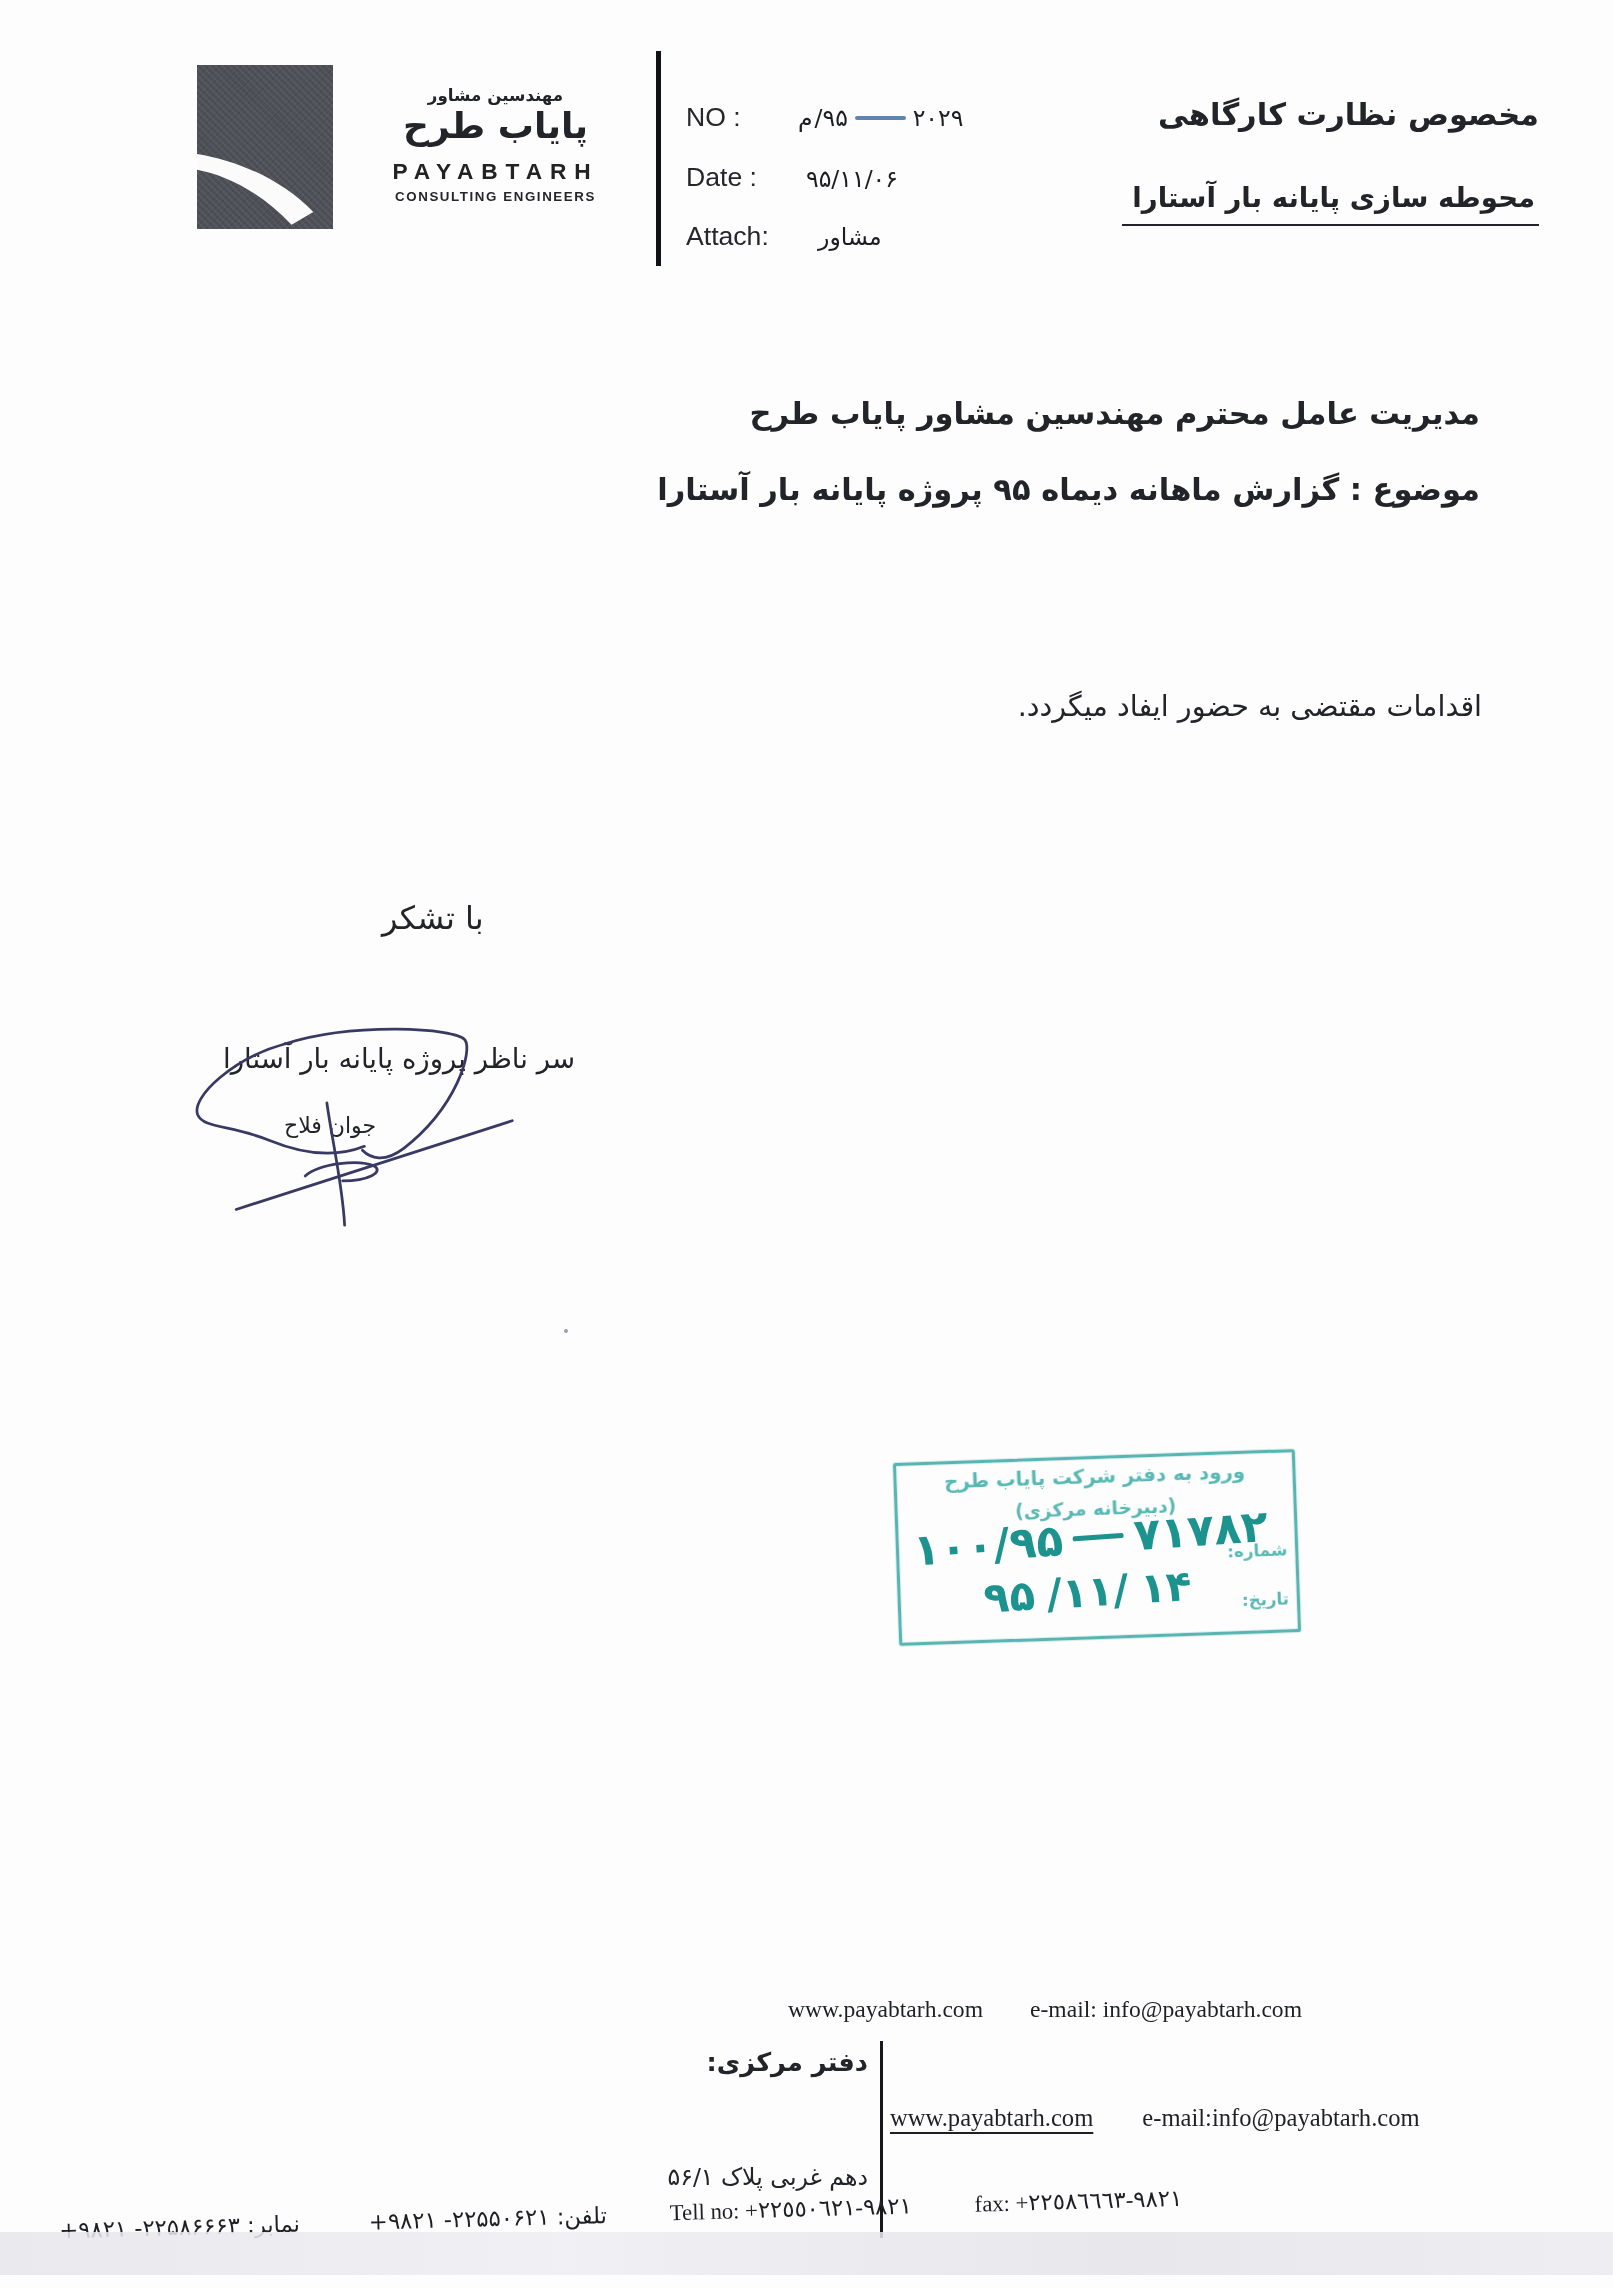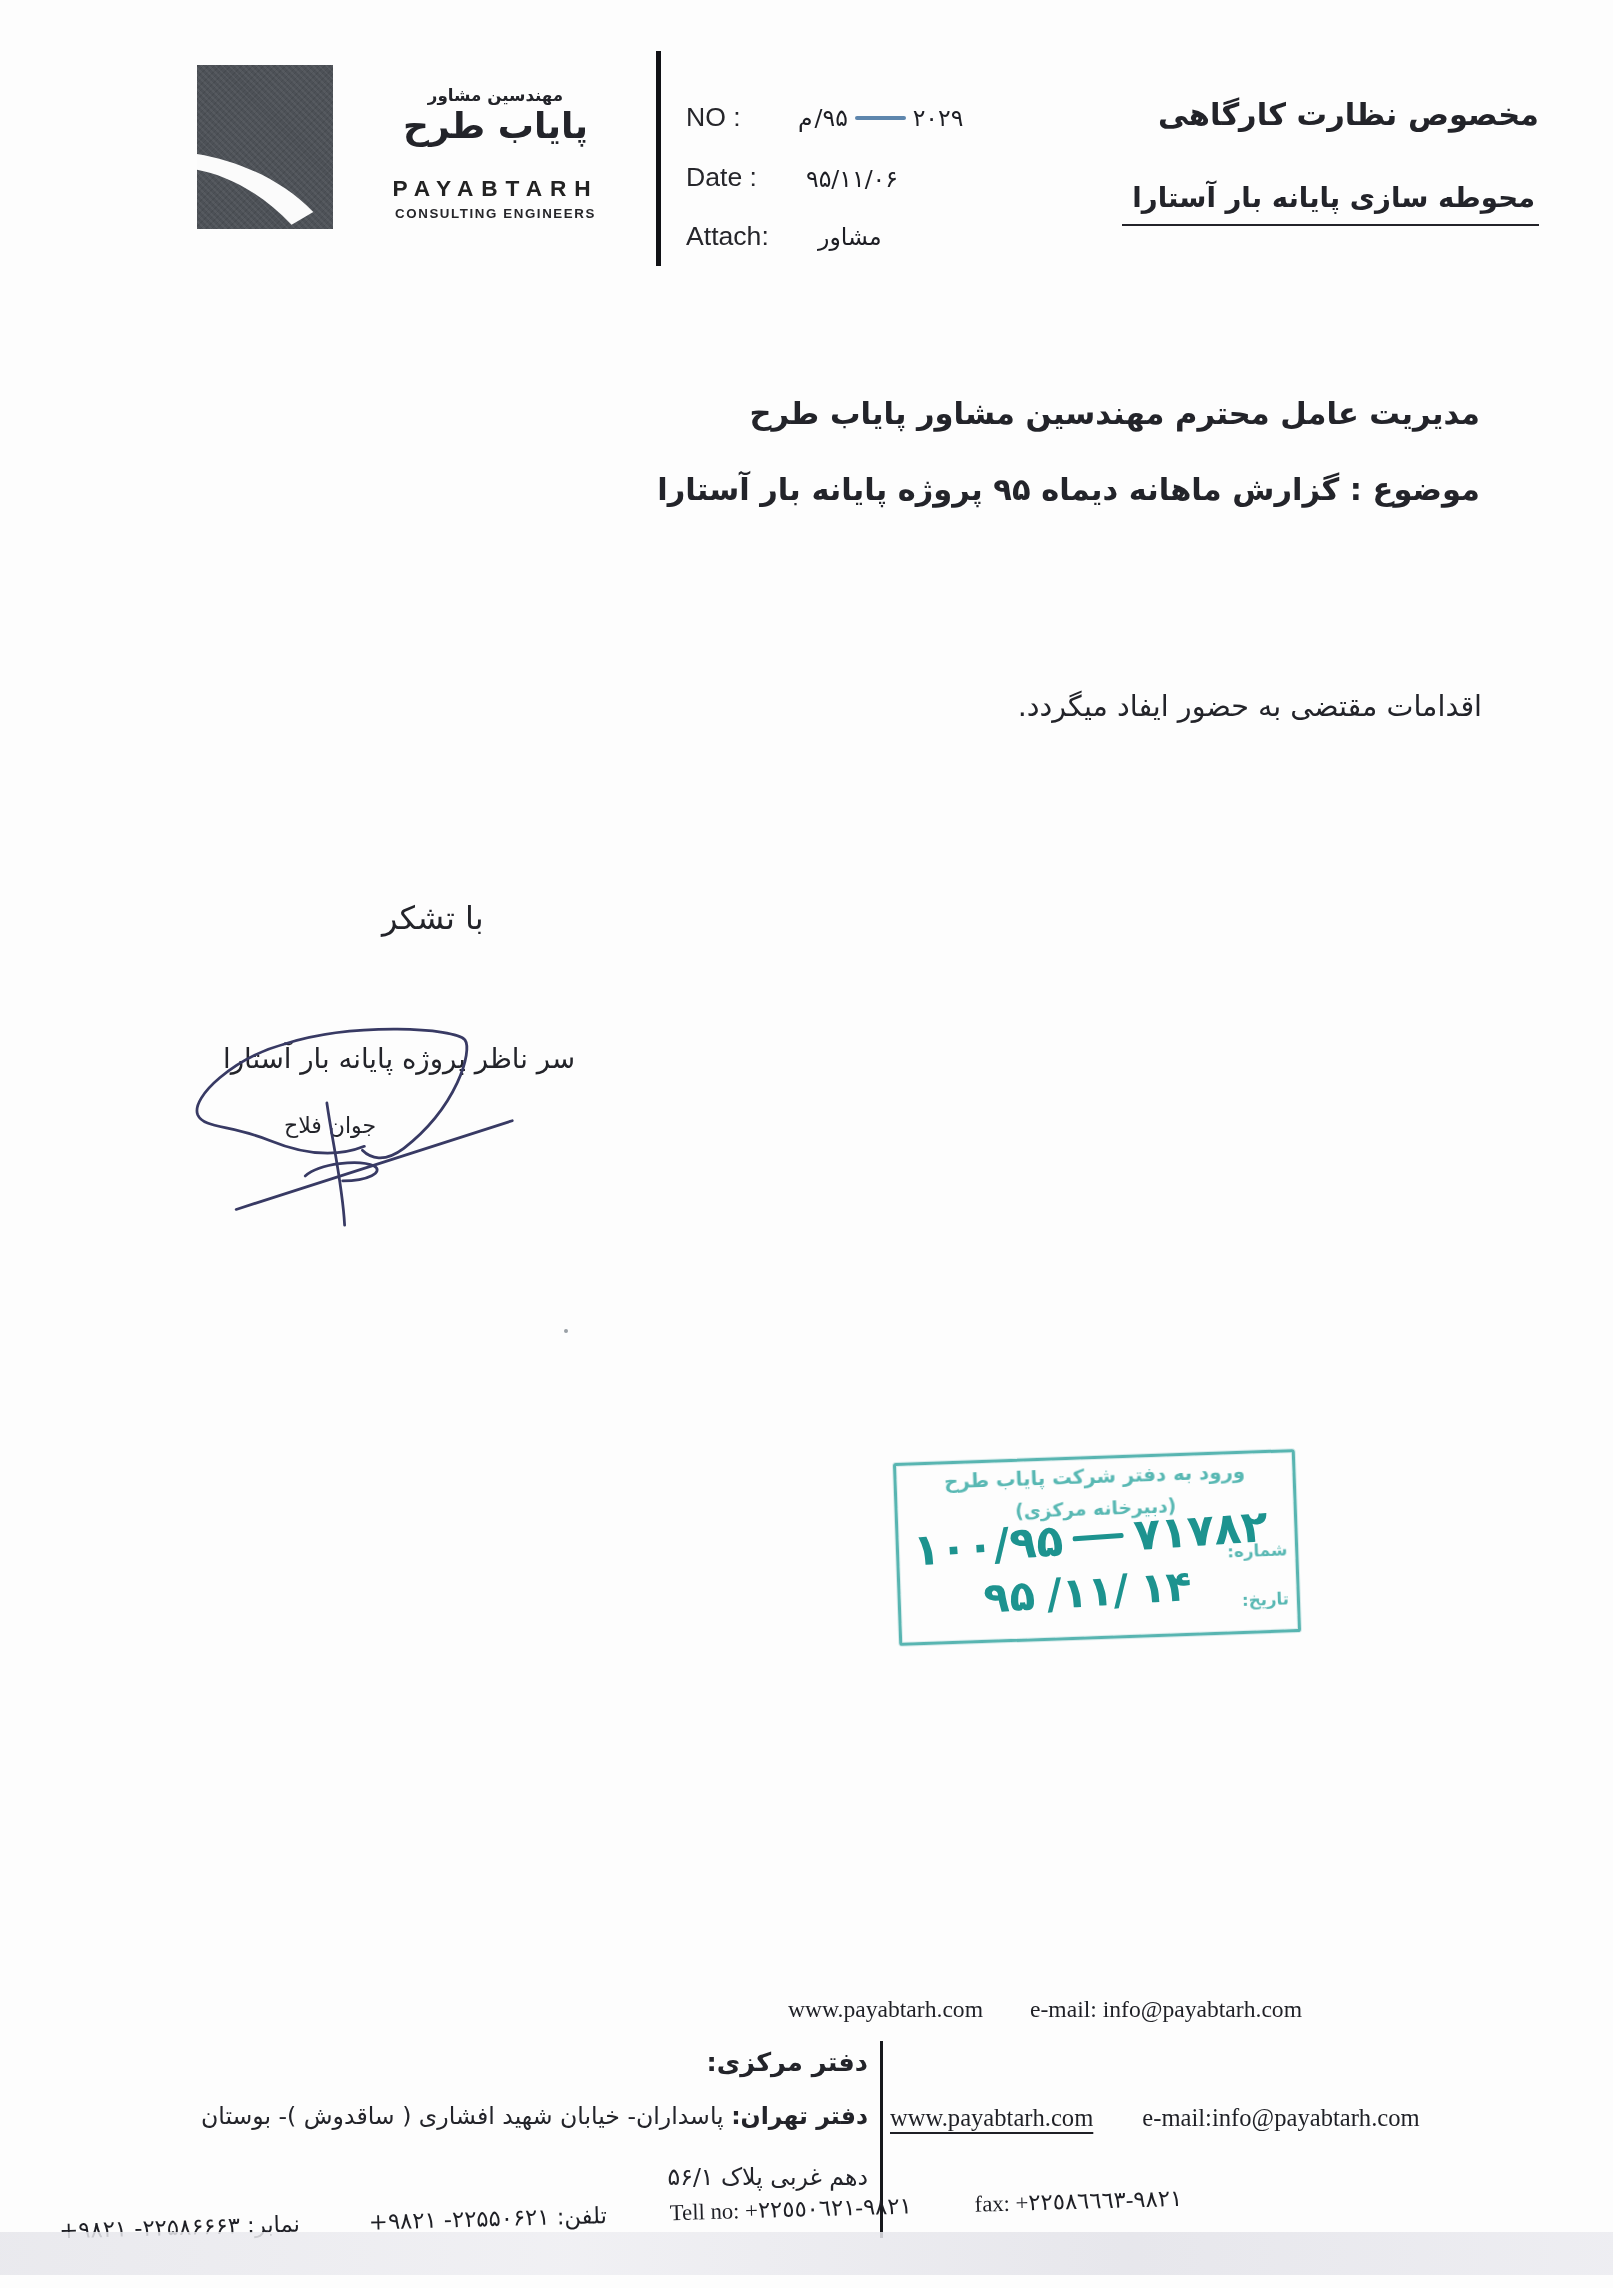--- a/index.html
+++ b/index.html
@@ -11,21 +11,21 @@
 
   
   .logo-box{left:197px;top:65px;width:136px;height:164px;background-color:#4d5157;
     background-image:repeating-linear-gradient(45deg,rgba(255,255,255,.05) 0 2px,transparent 2px 4.9px),
                      repeating-linear-gradient(-45deg,rgba(0,0,0,.08) 0 1px,transparent 1px 3.9px);}
   .logo-box svg{display:block;width:100%;height:100%;}
   .brand{left:337px;top:85px;width:317px;text-align:center;}
   .brand-fa1{font-size:16.7px;font-weight:600;letter-spacing:0.5px;}
   .brand-fa2{font-size:36px;font-weight:700;margin-top:0px;line-height:1.15;}
   .brand-en{font-family:"Liberation Sans",sans-serif;font-size:22.7px;font-weight:700;
-            letter-spacing:7.9px;margin-top:29px;color:#222;}
+            letter-spacing:7.9px;margin-top:12px;color:#222;}
   .brand-en-sub{font-family:"Liberation Sans",sans-serif;font-size:13.3px;font-weight:600;
             letter-spacing:1.6px;margin-top:4px;color:#26262a;}
   .vdivider{left:656px;top:51px;width:4.9px;height:215px;background:#111216;}
   .f-label{font-family:"Liberation Sans",sans-serif;font-size:26.6px;color:#26262b;}
   .f-value{font-size:23.6px;color:#1d1e24;}
   .no-parts{display:flex;align-items:center;gap:2px;}
   .no-dash{display:inline-block;width:51px;height:3.4px;background:#5e86ad;margin:0 4.9px;border-radius:2px;}
   .hdr-right-1{right:75px;top:97px;font-size:30.5px;font-weight:700;}
   .hdr-right-2{right:75px;top:181px;font-size:27.6px;font-weight:700;
                border-bottom:2.5px solid #232329;padding:0 3.9px 9.9px 9.9px;}
@@ -147,24 +147,20 @@
 
   <div class="abs ft-line1 serif">
     <span>www.payabtarh.com</span>
     <span>e-mail: info@payabtarh.com</span>
   </div>
 
   <div class="abs ft-bar"></div>
 
   <div class="abs ft-central nowrap" dir="rtl">دفتر مرکزی:</div>
 
-  <div class="abs ft-tehran nowrap" dir="rtl">
-    <span class="lbl">دفتر تهران:</span>
-    <span>پاسداران- خیابان شهید افشاری ( ساقدوش )- بوستان</span>
-  </div>
 
   <div class="abs ft-addr2 nowrap" dir="rtl">دهم غربی پلاک ۵۶/۱</div>
 
   <div class="abs ft-line2 serif">
     <span class="ft-web2">www.payabtarh.com</span>
     <span>e-mail:info@payabtarh.com</span>
   </div>
 
   <div class="abs ft-bottom">
     <div class="fa-contacts">

